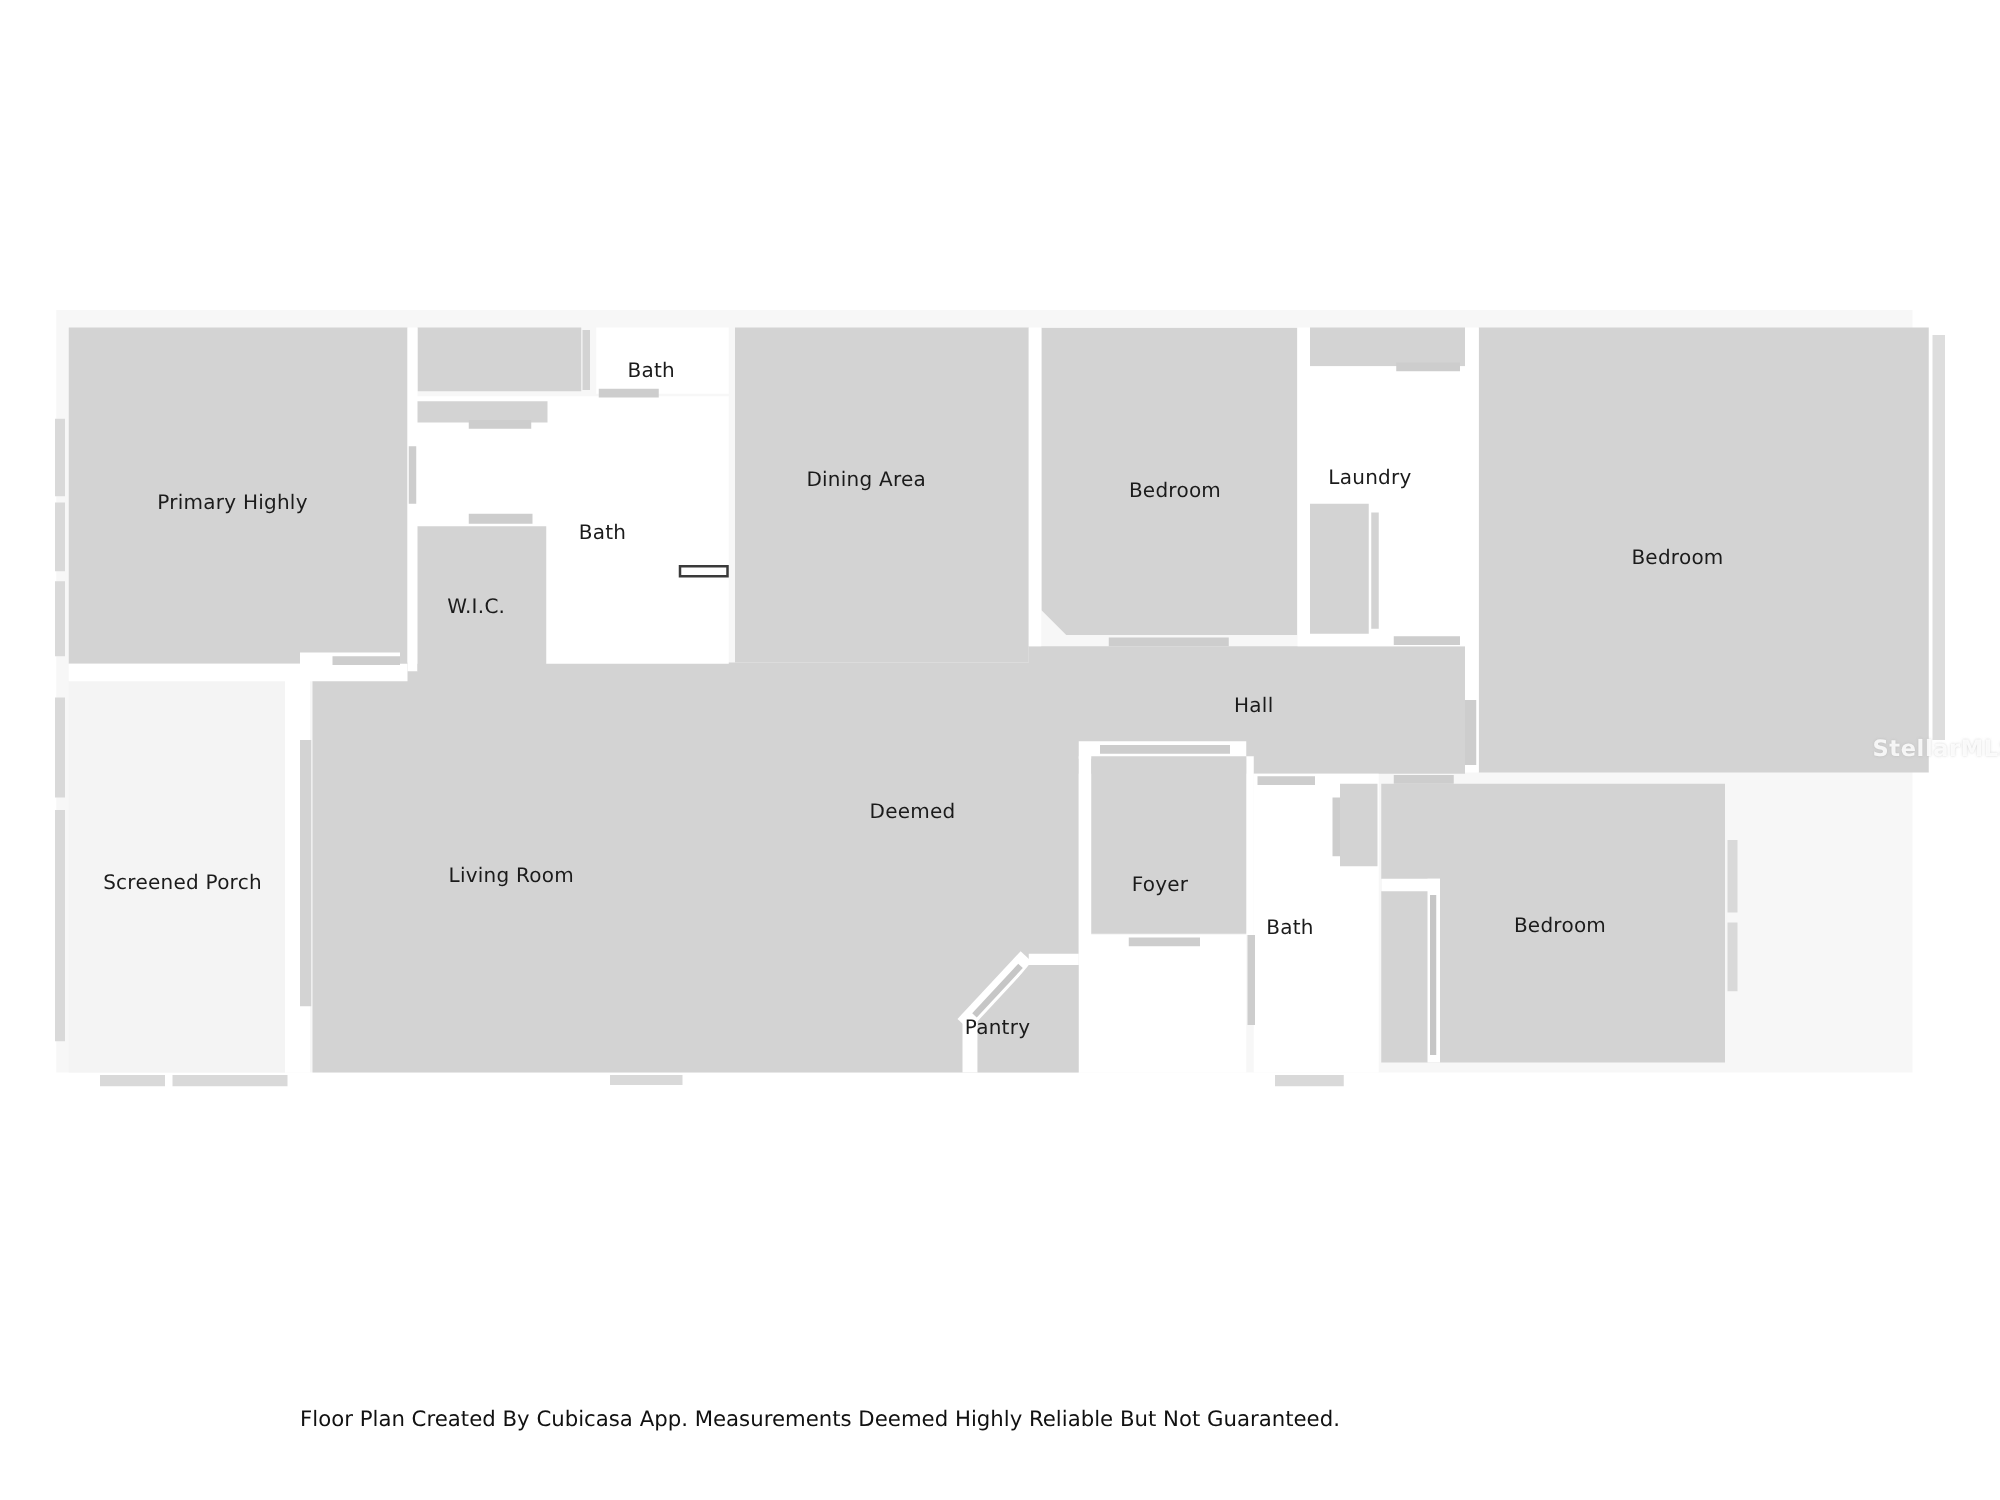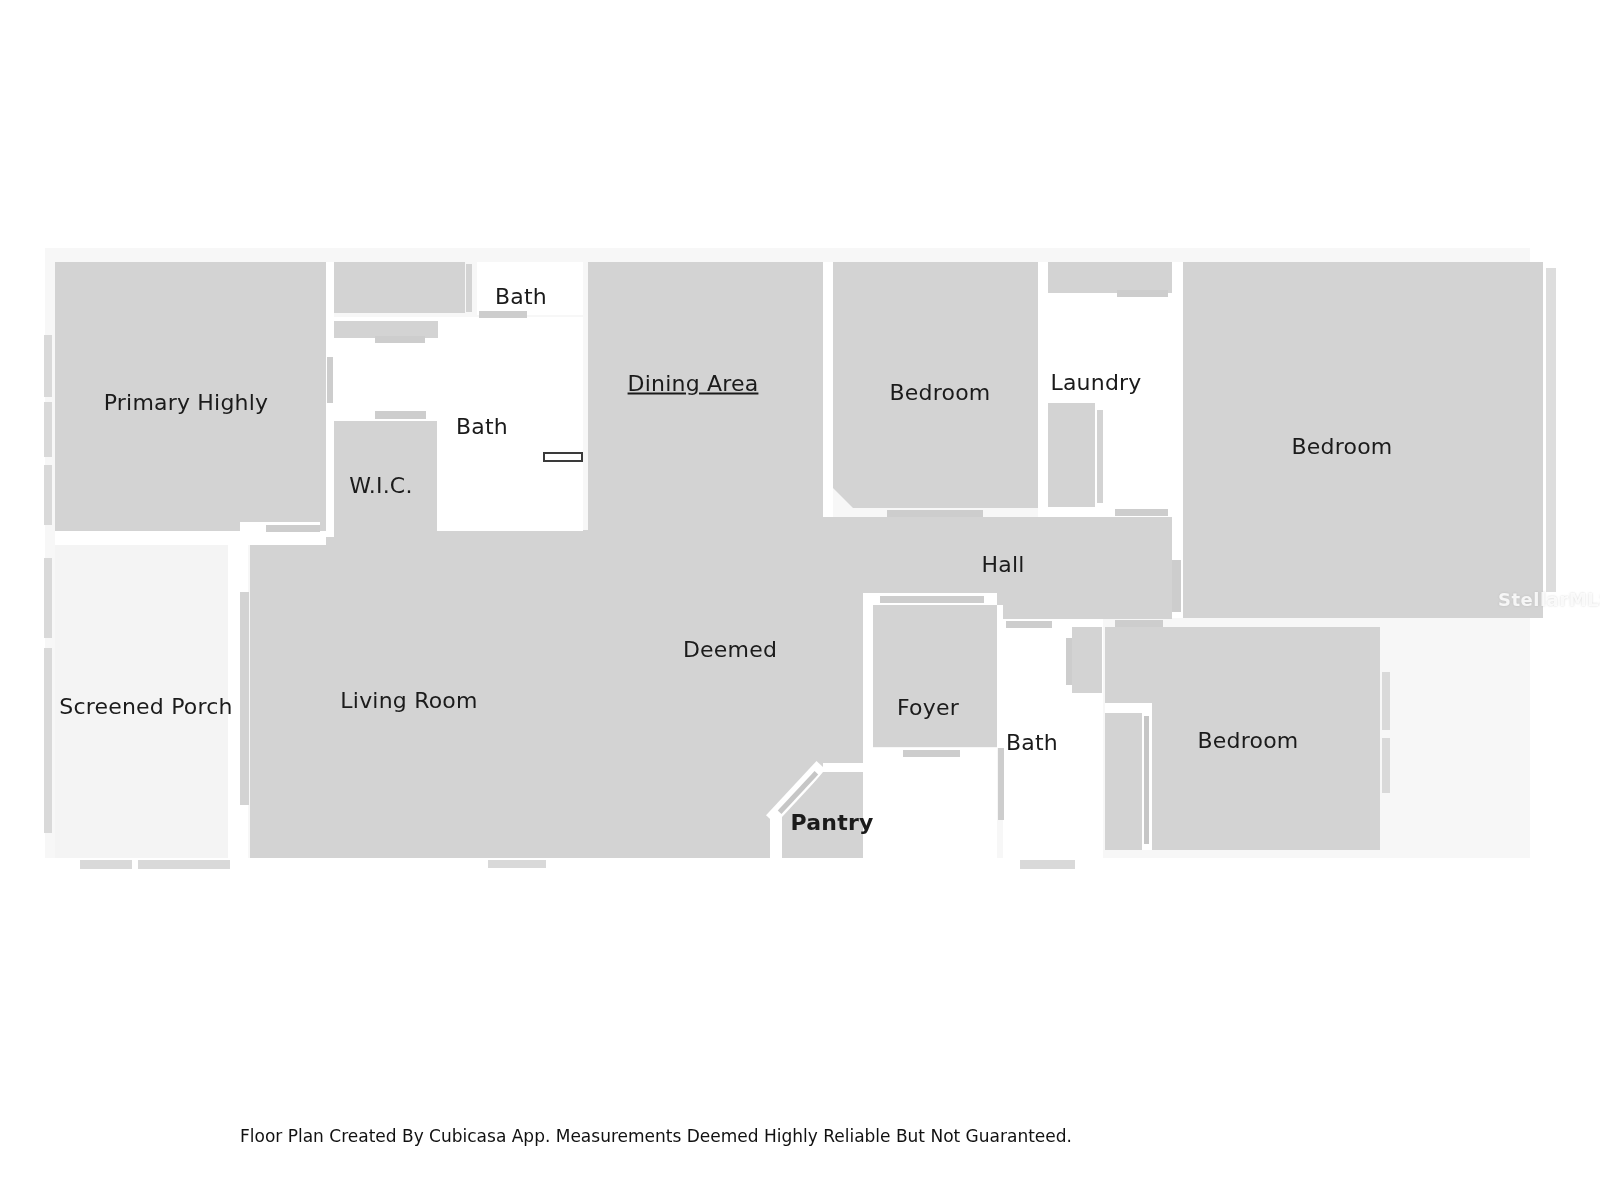--- a/index.html
+++ b/index.html
@@ -1,19 +1,19 @@
 <!DOCTYPE html>
 <html><head>
 <meta charset="utf-8">
 <style>
   html,body{margin:0;padding:0;background:#ffffff;}
   body{width:1600px;height:1200px;position:relative;font-family:"DejaVu Sans","Liberation Sans",sans-serif;overflow:hidden;}
   .plan{position:absolute;left:0;top:0;width:1600px;height:1200px;}
   .shape{position:absolute;}
-  .room-label{position:absolute;transform:translate(-50%,-50%);font-size:22px;color:#1b1b1b;white-space:nowrap;letter-spacing:.2px;}
+  .room-label{position:absolute;transform:translate(-50%,-50%);font-size:16px;color:#1b1b1b;white-space:nowrap;letter-spacing:.2px;}
   .watermark{position:absolute;font-size:18px;font-weight:bold;color:rgba(255,255,255,.85);text-shadow:0 0 2px rgba(160,160,160,.45);letter-spacing:.5px;}
   .footer{position:absolute;left:0;top:1126px;width:1312px;text-align:center;font-size:17px;color:#111;}
 </style>
 </head>
 <body>
 
 <div class="plan">
     <div class="shape" style="left: 45px; top: 248px; width: 1485px; height: 610px; background: rgb(247, 247, 247);"></div>
     <div class="shape" style="left: 55px; top: 545px; width: 173px; height: 313px; background: rgb(244, 244, 244);"></div>
     <div class="shape" style="left: 55px; top: 262px; width: 271px; height: 269px; background: rgb(211, 211, 211);"></div>
@@ -81,29 +81,29 @@
     <div class="shape" style="left: 138px; top: 860px; width: 92px; height: 9px; background: rgb(217, 217, 217);"></div>
     <div class="shape" style="left: 488px; top: 860px; width: 58px; height: 8px; background: rgb(217, 217, 217);"></div>
     <div class="shape" style="left: 1020px; top: 860px; width: 55px; height: 9px; background: rgb(217, 217, 217);"></div>
     <div class="shape" style="left: 1382px; top: 672px; width: 8px; height: 58px; background: rgb(217, 217, 217);"></div>
     <div class="shape" style="left: 1382px; top: 738px; width: 8px; height: 55px; background: rgb(217, 217, 217);"></div>
     <div class="shape" style="left: 543px; top: 452px; width: 40px; height: 10px; background: rgb(255, 255, 255); border: 2px solid rgb(58, 58, 58); box-sizing: border-box;"></div>
     <div class="room-label" style="left: 186px; top: 402px;">Primary Highly</div>
     <div class="room-label" style="left: 521px; top: 296px;">Bath</div>
     <div class="room-label" style="left: 482px; top: 426px;">Bath</div>
     <div class="room-label" style="left: 381px; top: 485px;">W.I.C.</div>
-    <div class="room-label" style="left: 693px; top: 383px; text-decoration: underline;">Dining Area</div>
+    <div class="room-label" style="left: 693px; top: 383px;">Dining Area</div>
     <div class="room-label" style="left: 940px; top: 392px;">Bedroom</div>
     <div class="room-label" style="left: 1096px; top: 382px;">Laundry</div>
     <div class="room-label" style="left: 1342px; top: 446px;">Bedroom</div>
     <div class="room-label" style="left: 1003px; top: 564px;">Hall</div>
     <div class="room-label" style="left: 146px; top: 706px;">Screened Porch</div>
     <div class="room-label" style="left: 409px; top: 700px;">Living Room</div>
     <div class="room-label" style="left: 730px; top: 649px;">Deemed</div>
     <div class="room-label" style="left: 928px; top: 707px; text-align: center;">Foyer</div>
     <div class="room-label" style="left: 1032px; top: 742px;">Bath</div>
     <div class="room-label" style="left: 1248px; top: 740px;">Bedroom</div>
-    <div class="room-label" style="left: 832px; top: 822px; font-weight: bold;">Pantry</div>
+    <div class="room-label" style="left: 798px; top: 822px;">Pantry</div>
   </div>
 
 <div class="watermark" style="left: 1498px; top: 589px;">StellarMLS</div>
 
 <div class="footer">Floor Plan Created By Cubicasa App. Measurements Deemed Highly Reliable But Not Guaranteed.</div>
 
 </body></html>

